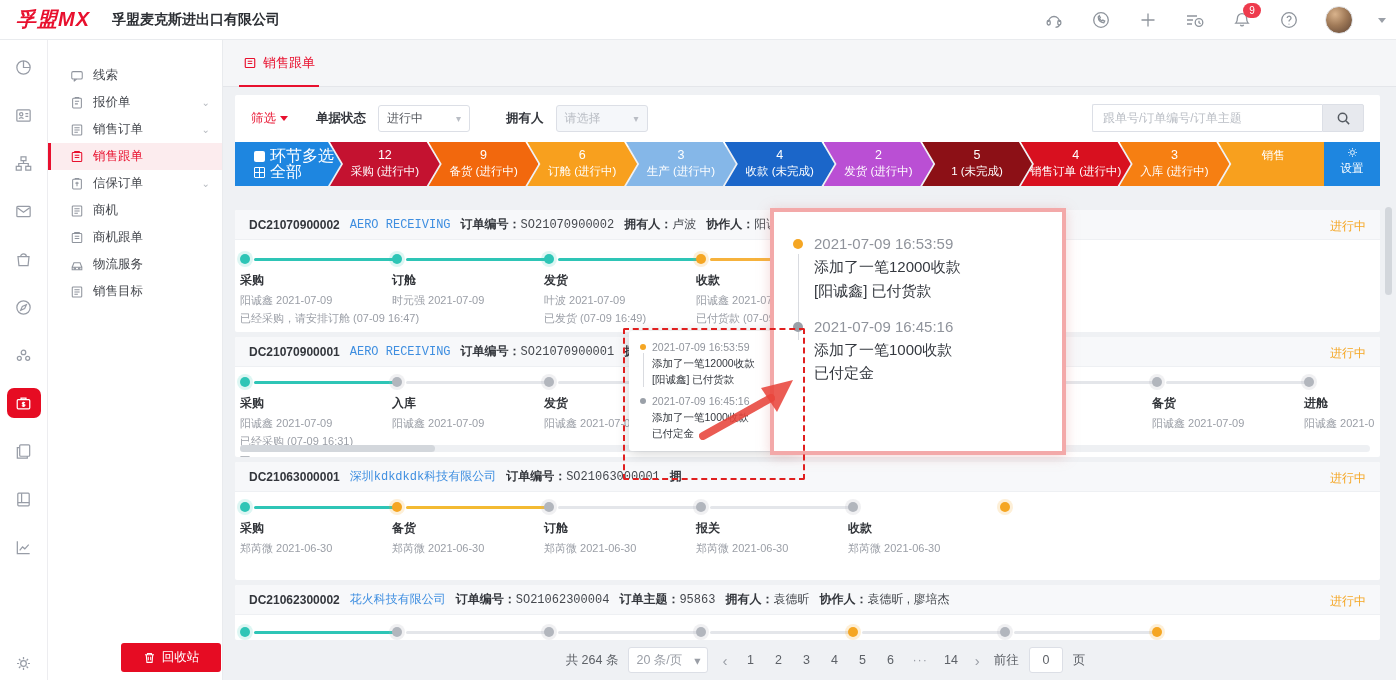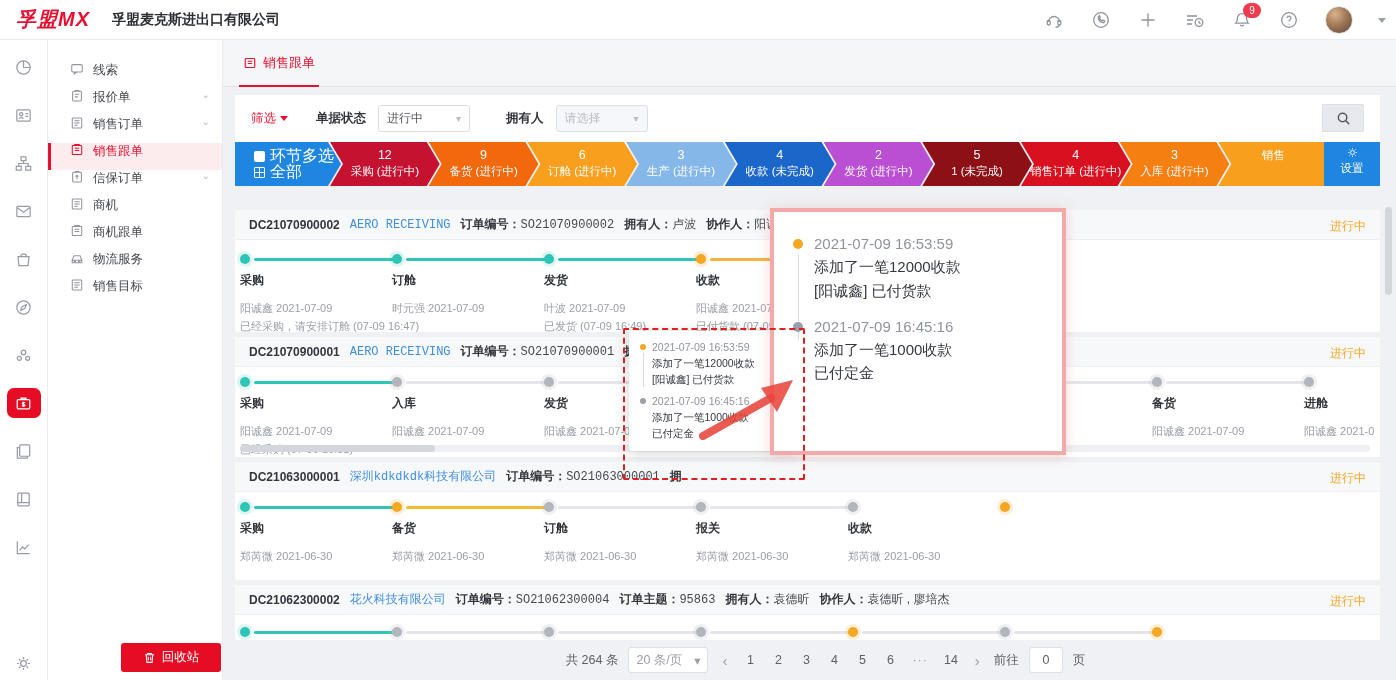--- a/index.html
+++ b/index.html
@@ -19,21 +19,21 @@
 
   
   .rail { position:absolute; left:0; top:40px; width:48px; height:640px; background:#fff; border-right:1px solid #ededf0; z-index:10; }
   .rail-item { position:absolute; left:50%; transform:translateX(-50%); width:34px; height:30px; display:flex; align-items:center; justify-content:center; cursor:pointer; }
   .rail-item svg { stroke:#979ca6; fill:none; stroke-width:1.3; }
   .rail-item.active { background:#e60c23; border-radius:7px; }
   .rail-item.active svg { stroke:#fff; }
 
   
   .sidebar { position:absolute; left:48px; top:40px; width:175px; height:640px; background:#fff; border-right:1px solid #e9ebee; z-index:10; }
-  .menu-item { position:relative; height:27px; display:flex; align-items:flex-start; padding-left:22px; color:#45484e; font-size:12.5px; cursor:pointer; }
+  .menu-item { position:relative; height:27px; display:flex; align-items:center; padding-left:22px; color:#45484e; font-size:12.5px; cursor:pointer; }
   .menu-item svg { stroke:#8f949d; fill:none; stroke-width:1.2; margin-right:9px; flex:0 0 auto; }
   .menu-item.active { background:#fcecee; color:#e8102e; }
   .menu-item.active::before { content:''; position:absolute; left:0; top:0; bottom:0; width:3px; background:#e8102e; }
   .menu-item.active svg { stroke:#e8102e; }
   .menu-item .expand { position:absolute; right:12px; color:#b6bac0; font-size:10px; }
   .recycle-btn { position:absolute; left:73px; bottom:8px; width:100px; height:29px; background:#e60c23; color:#fff; border:none; border-radius:3px; font-size:12.5px; display:flex; align-items:center; justify-content:center; gap:6px; cursor:pointer; }
   .recycle-btn svg { stroke:#fff; fill:none; stroke-width:1.3; }
 
   
   .main { position:absolute; left:223px; top:40px; width:1173px; height:640px; background:#eff1f4; }
@@ -78,21 +78,21 @@
   .status { position:absolute; right:14px; top:8px; color:#f5a623; font-size:12px; }
   .stages { position:absolute; left:5px; top:44px; right:0; height:80px; }
   .stg { position:absolute; top:0; width:152px; }
   .sd { position:absolute; top:0; left:0; width:10px; height:10px; border-radius:50%; }
   .dt { background:#2ec5b6; box-shadow:0 0 0 3px rgba(46,197,182,.16); }
   .do { background:#f5a623; box-shadow:0 0 0 3px rgba(245,166,35,.18); }
   .dg { background:#b2b6bd; box-shadow:0 0 0 3px rgba(178,182,189,.2); }
   .sl { position:absolute; top:3.5px; left:14px; width:140px; height:3px; border-radius:2px; }
   .lt { background:#2ec5b6; } .lg { background:#e4e6ea; } .lo { background:#f6b23c; } .ly { background:#f3ba32; }
   .sn { margin-top:18px; font-weight:bold; font-size:12px; color:#32353a; }
-  .sp { font-size:11px; color:#9a9ea6; margin-top:12px; white-space:nowrap; }
+  .sp { font-size:11px; color:#9a9ea6; margin-top:4px; white-space:nowrap; }
   .sm { font-size:11px; color:#9a9ea6; margin-top:3px; white-space:nowrap; min-height:15px; }
   .chev { display:block; margin-top:7px; width:0; height:0; border:5px solid transparent; border-top:6px solid #b6bac0; cursor:pointer; }
   .hscroll { position:absolute; left:5px; right:10px; bottom:5px; height:7px; background:#eef0f3; border-radius:4px; }
   .hthumb { position:absolute; left:0; top:0; width:195px; height:7px; background:#d3d7dc; border-radius:4px; cursor:pointer; }
   .vscroll { position:absolute; right:4px; top:165px; width:7px; height:438px; }
   .vthumb { position:absolute; top:2px; left:0; width:7px; height:88px; background:#d3d7dc; border-radius:4px; cursor:pointer; }
 
   
   .pagination { position:absolute; left:0; bottom:0; width:100%; height:40px; display:flex; align-items:center; justify-content:center; gap:10px; color:#5d6167; font-size:12.5px;padding-left:32px; }
   .psize { width:80px; height:26px; border:1px solid #dcdfe6; border-radius:3px; background:#fff; display:flex; align-items:center; justify-content:space-between; padding:0 7px; color:#9a9ea6; cursor:pointer; }
@@ -350,20 +350,21 @@
             <span>进行中</span>
             <span class="sv-car">▾</span>
           </div>
         <span class="f-label" style="margin-left:36px">拥有人</span>
         <div class="select disabled">
             <span>请选择</span>
             <span class="sv-car">▾</span>
           </div>
       </div>
       <div class="search-group">
+        <input class="search-input" placeholder="跟单号/订单编号/订单主题" style="">
         <span class="search-btn">
             <svg width="15" height="15" viewBox="0 0 16 16">
               <circle cx="7" cy="7" r="4.5"></circle>
               <path d="M10.5 10.5L14 14"></path>
             </svg>
           </span>
       </div>
     </div>
 
     <div class="pipeline">

